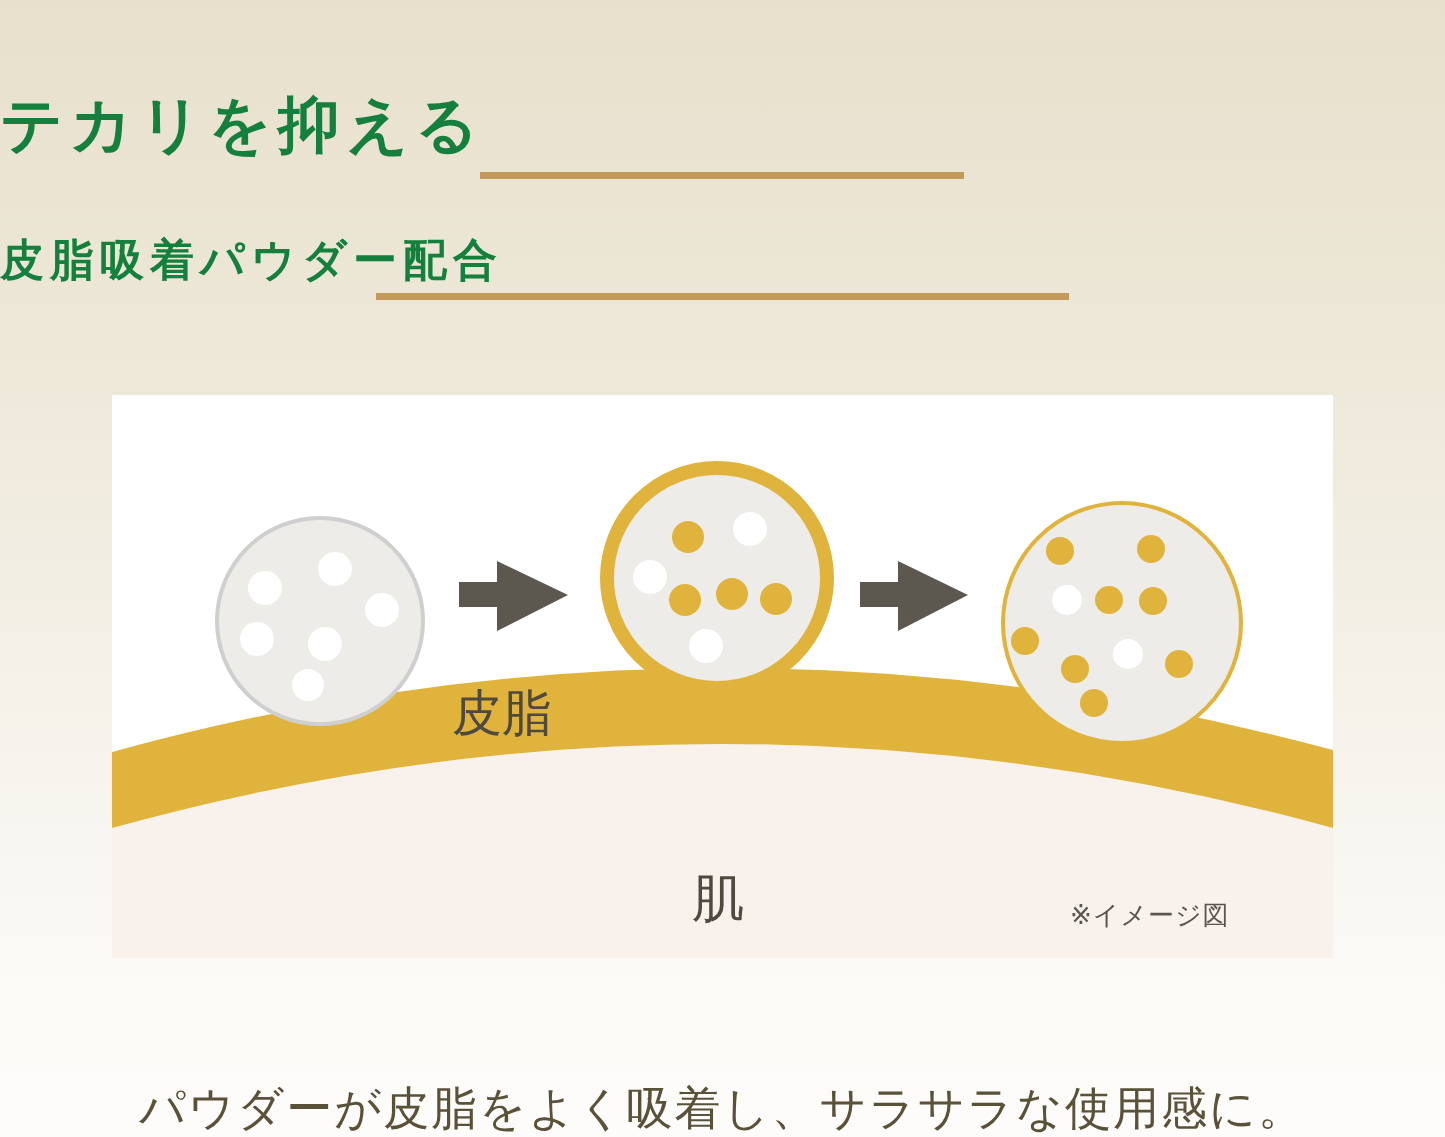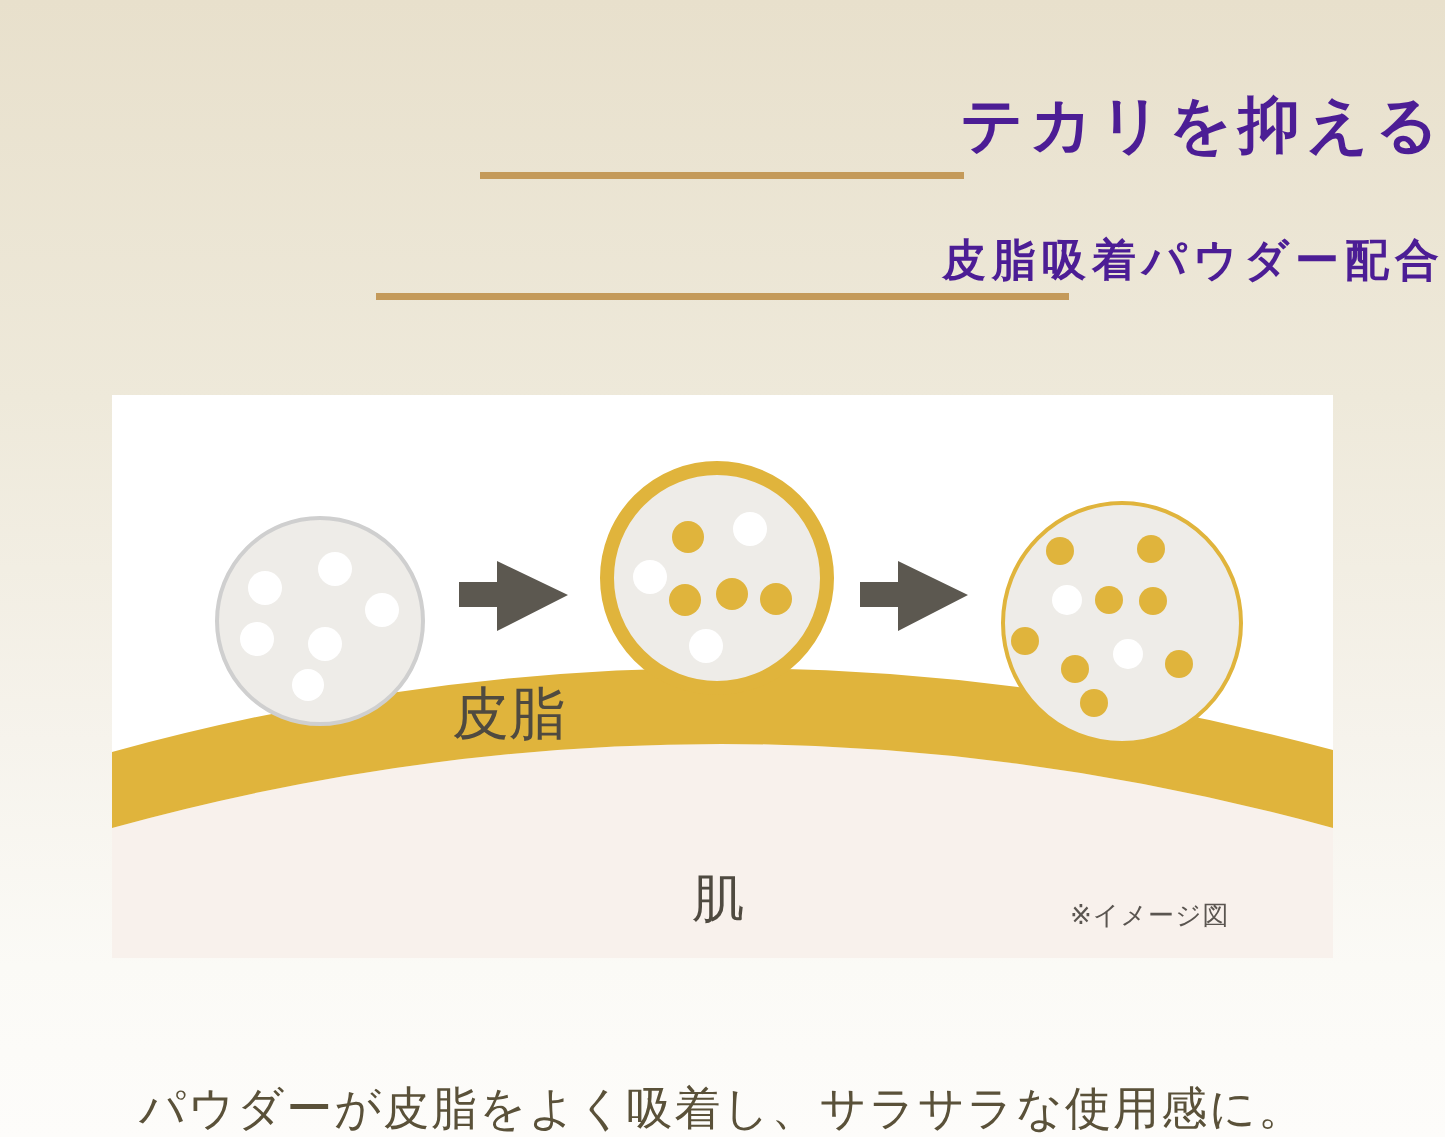--- a/index.html
+++ b/index.html
@@ -2,37 +2,37 @@
 <html><head>
 <meta charset="utf-8">
 <style>
   html, body { margin:0; padding:0; }
   body {
     width:1445px; height:1137px; overflow:hidden; position:relative;
     background: linear-gradient(180deg, #e8e0cc 0%, #eee9da 35%, #f6f3ec 65%, #fbfaf6 85%, #fdfcfa 100%);
     font-family: "DejaVu Sans", "Liberation Sans", sans-serif;
   }
   .heading {
-    position:absolute; left:0; width:1445px; text-align:right;
-    color:#4c1d95; font-weight:bold; letter-spacing:6px;
+    position:absolute; left:0; width:1445px; text-align:left;
+    color:#15803d; font-weight:bold; letter-spacing:6px;
   }
   .h1 { top:82px; font-size:62px; line-height:86px; }
   .h2 { top:217px; font-size:44px; line-height:86px; }
   .rule { position:absolute; height:7px; background:#c49a5a; }
   .rule1 { left:480px; width:484px; top:172px; }
   .rule2 { left:376px; width:693px; top:293px; }
   .panel {
     position:absolute; left:112px; top:395px; width:1221px; height:563px;
     background:#ffffff; overflow:hidden;
   }
   .panel svg { position:absolute; left:0; top:0; }
   .label {
     position:absolute; color:#4f4a40; font-family:"DejaVu Sans", sans-serif;
   }
-  .sebum-label { left:340px; top:288px; font-size:57px; line-height:60px; }
+  .sebum-label { left:340px; top:288px; font-size:50px; line-height:60px; }
   .skin-label { left:580px; top:472px; font-size:52px; line-height:62px; }
   .note-label { left:958px; top:500px; font-size:26px; line-height:40px; color:#5a5550; letter-spacing:1px; }
   .caption {
     position:absolute; left:0; width:1445px; top:1078px; text-align:center;
     color:#5a5139; font-size:46px; line-height:60px; letter-spacing:2px;
   }
 </style>
 </head>
 <body>
 

